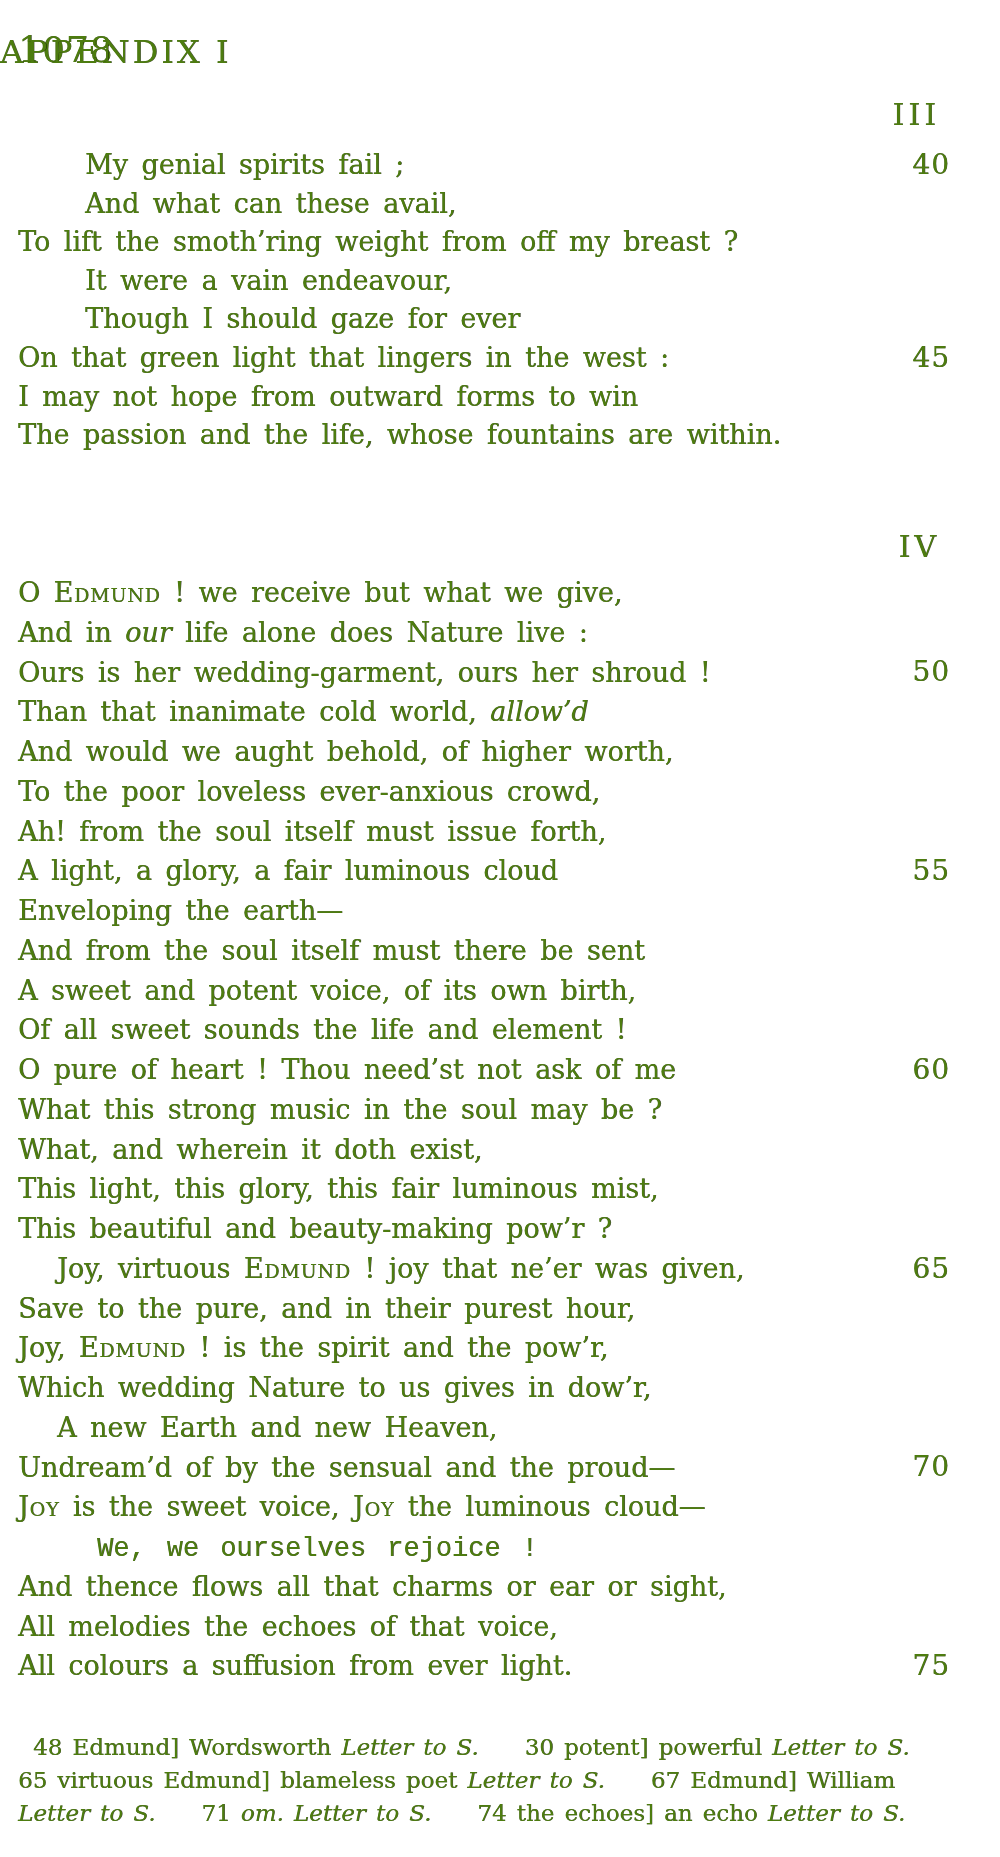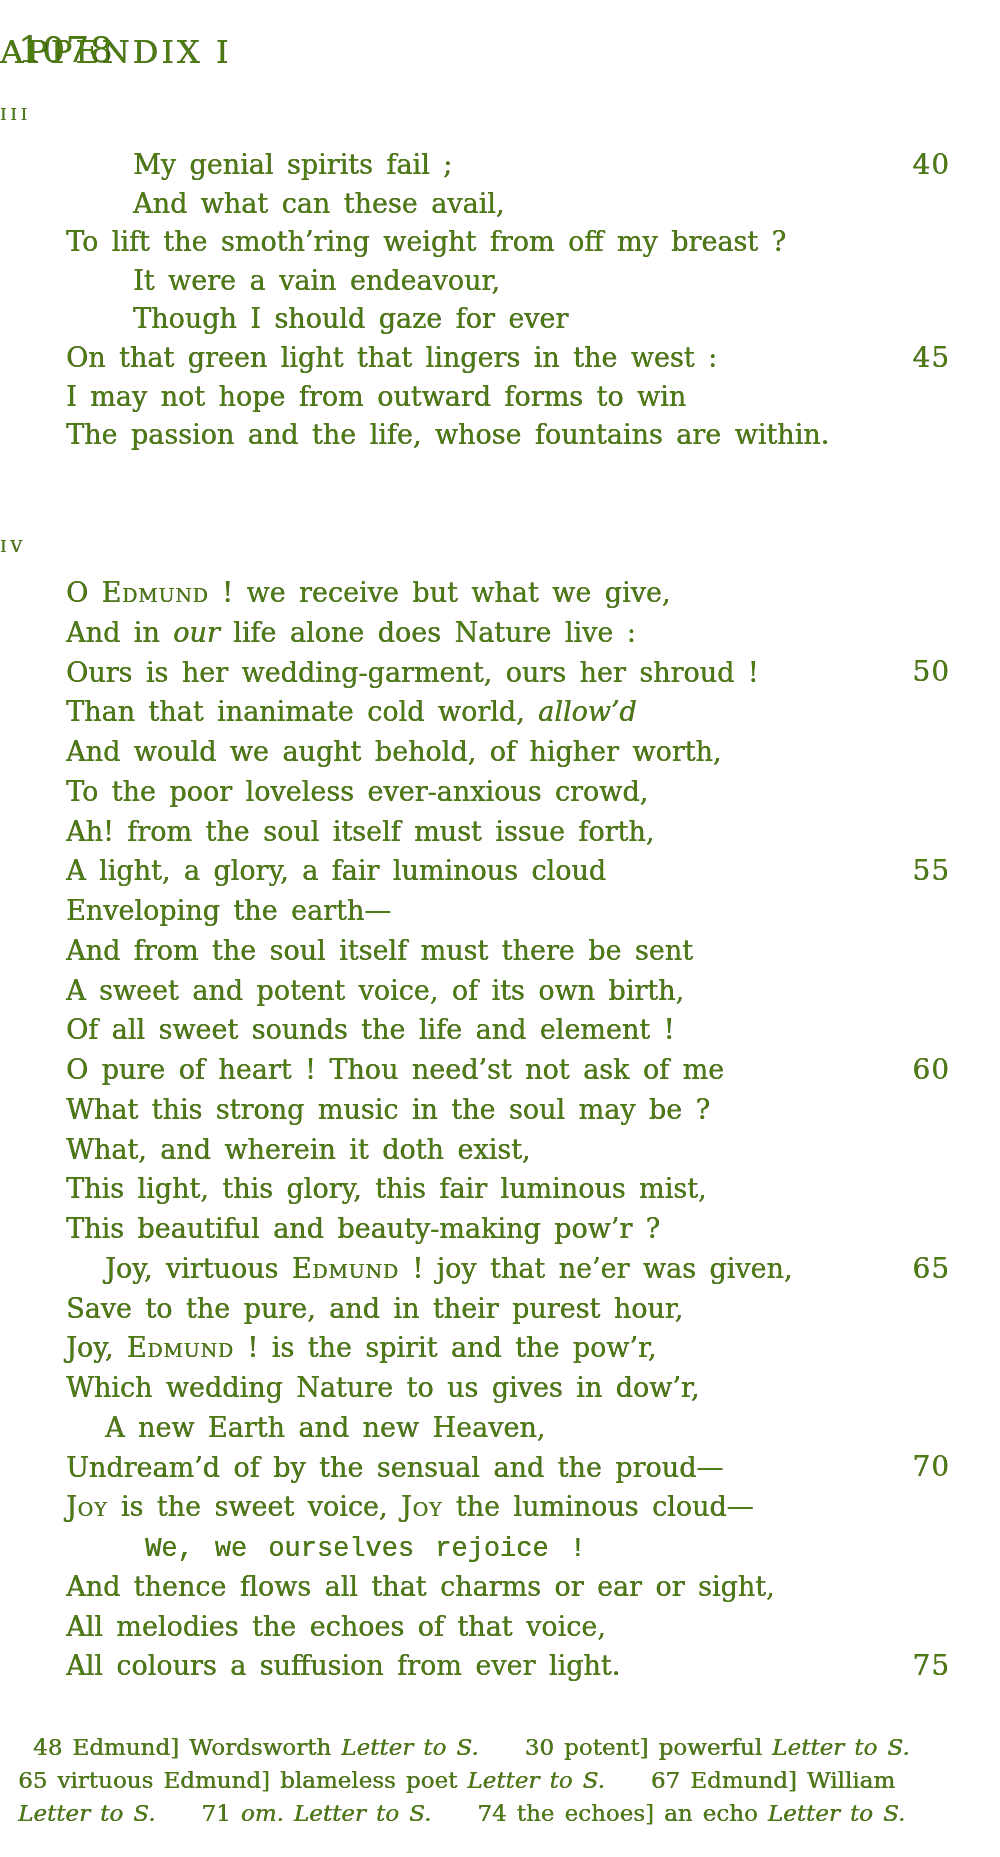--- a/index.html
+++ b/index.html
@@ -19,29 +19,29 @@
     position:absolute; left:18px; top:0;
     font-size:36px; line-height:40px; letter-spacing:1px;
   }
   .running {
     position:absolute; left:0; right:34px; top:2px;
     text-align:left; font-size:32px; line-height:40px; letter-spacing:3px;
   }
   
   #poem { position:absolute; inset:0; }
   .stanza-heading {
-    position:absolute; left:0; right:60px; text-align:left;
-    font-size:16px; letter-spacing:4px; line-height:30px;
+    position:absolute; left:0; right:60px; text-align:right;
+    font-size:30px; letter-spacing:4px; line-height:30px;
   }
   .sh-0 { top:100px; }
   .sh-1 { top:532px; }
   .stanza { position:absolute; left:18px; right:30px; font-size:27px; word-spacing:0.18em; }
   .st-0 { top:146px; }
   .st-1 { top:573px; }
-  .pline { position:relative; white-space:nowrap;margin-left:48px; }
+  .pline { position:relative; white-space:nowrap; }
   .st-0 .pline { height:38.6px; line-height:38.6px; }
   .st-1 .pline { height:39.75px; line-height:39.75px; }
   .ind-1 .ltext { margin-left:39px; }
   .ind-2 .ltext { margin-left:67px; }
   .ind-3 .ltext { margin-left:79px;font-family:Liberation Mono, monospace; }
   .num {
     position:absolute; right:20px; top:50%;
     transform:translateY(-50%);
     font-size:28px; letter-spacing:1px; word-spacing:normal;
   }

